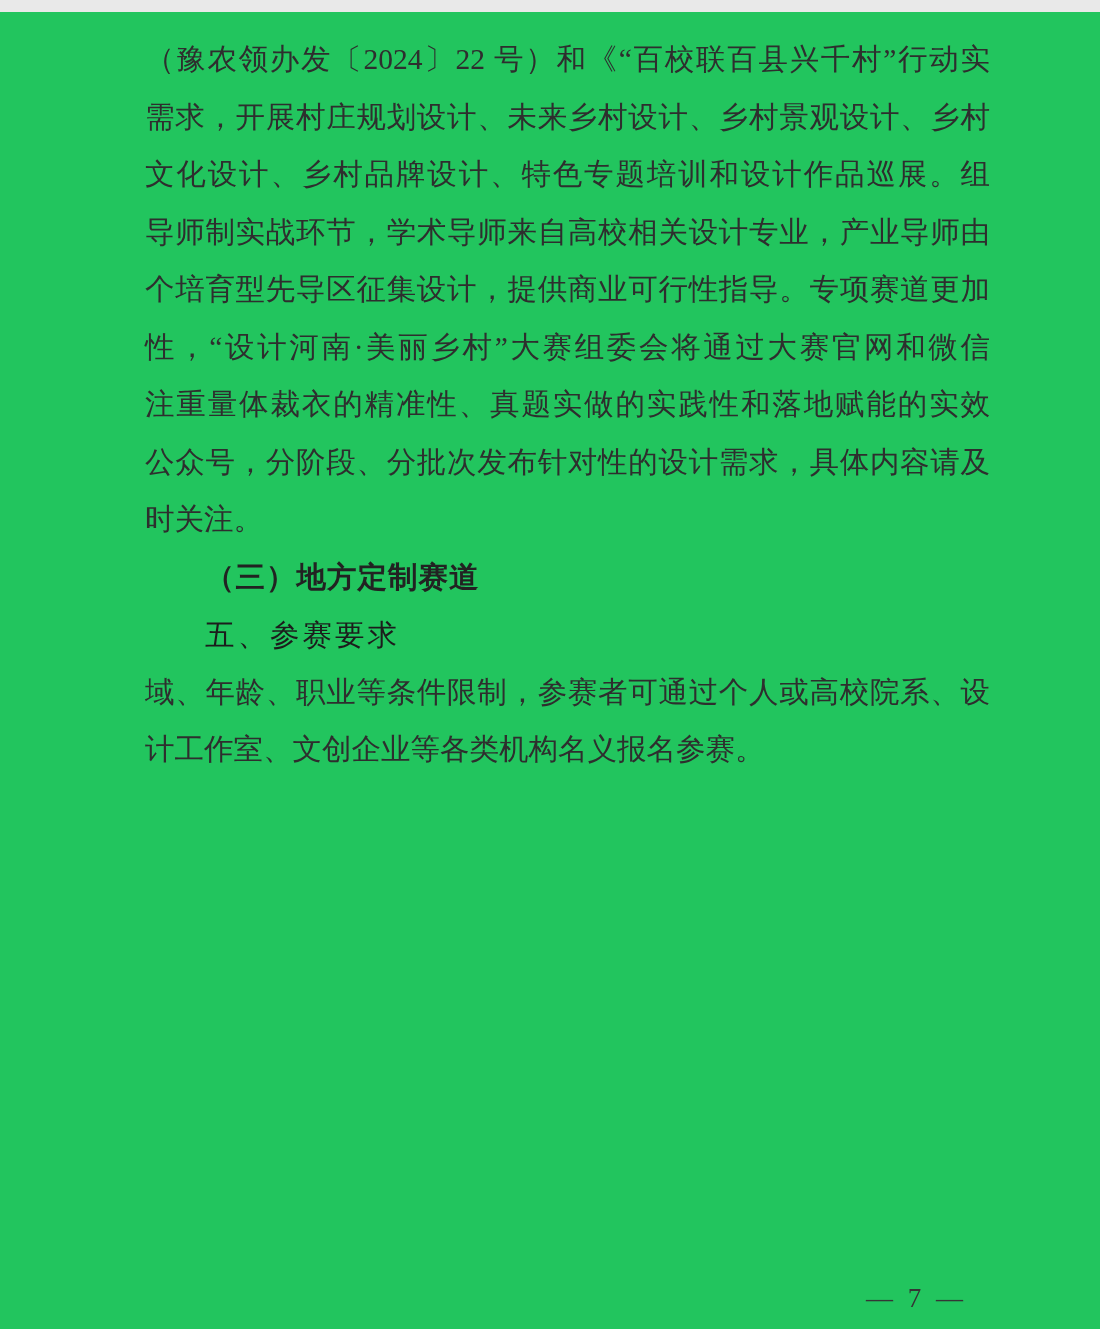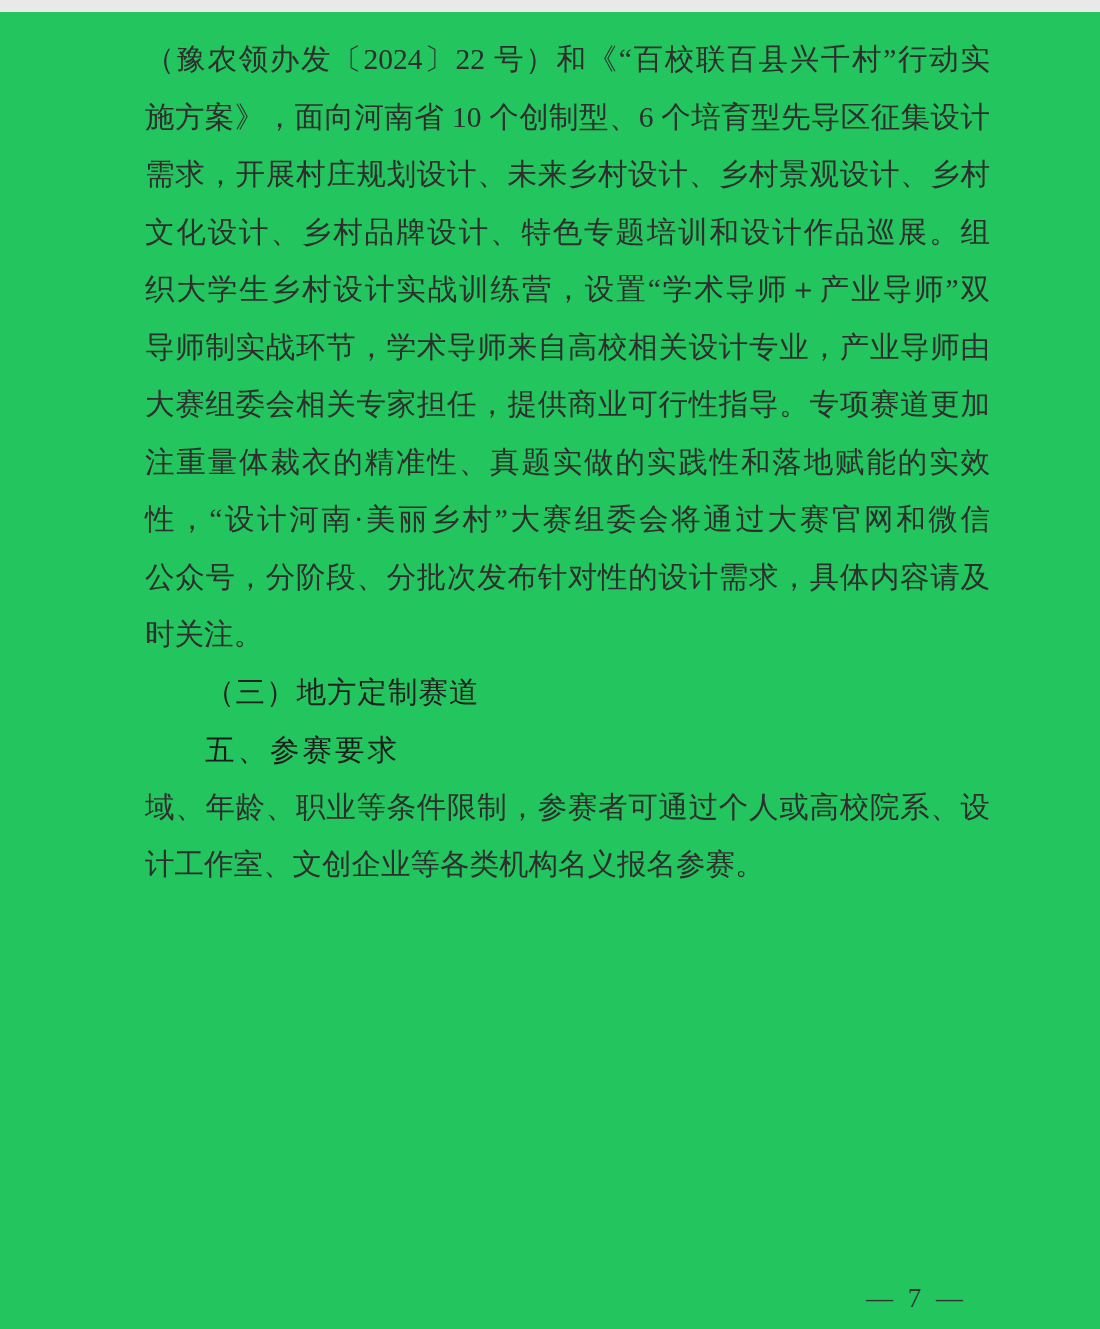--- a/index.html
+++ b/index.html
@@ -33,21 +33,21 @@
     color: #2e2e2e;
   }
   .line.last {
     text-align-last: left;
   }
   .line.indent {
     text-indent: 60px;
   }
   
   .heading-kai .line {
-    font-weight: 400;
+    font-weight: 700;
     letter-spacing: 1px;
     color: #222;
   }
   
   .heading-hei .line {
     font-family: "Liberation Sans", "DejaVu Sans", sans-serif;
     font-weight: 400;
     letter-spacing: 3px;
     color: #1c1c1c;
   }
@@ -66,28 +66,26 @@
     font-family: "Liberation Serif", "DejaVu Serif", serif;
   }
 </style>
 </head>
 <body>
 
 <div class="page">
   <div class="text-block" id="doc">
       <div class="paragraph body">
         <div class="line">（豫农领办发〔2024〕22 号）和《“百校联百县兴千村”行动实</div>
-        <div class="line">施方案》，面向河南省 10 个创制型、6 个培育型先导区征集设计</div>
         <div class="line">需求，开展村庄规划设计、未来乡村设计、乡村景观设计、乡村</div>
         <div class="line">文化设计、乡村品牌设计、特色专题培训和设计作品巡展。组</div>
-        <div class="line">织大学生乡村设计实战训练营，设置“学术导师＋产业导师”双</div>
         <div class="line">导师制实战环节，学术导师来自高校相关设计专业，产业导师由</div>
-        <div class="line">大赛组委会相关专家担任，提供商业可行性指导。专项赛道更加</div>
+        <div class="line">个培育型先导区征集设计，提供商业可行性指导。专项赛道更加</div>
+        <div class="line">性，“设计河南·美丽乡村”大赛组委会将通过大赛官网和微信</div>
         <div class="line">注重量体裁衣的精准性、真题实做的实践性和落地赋能的实效</div>
-        <div class="line">性，“设计河南·美丽乡村”大赛组委会将通过大赛官网和微信</div>
         <div class="line">公众号，分阶段、分批次发布针对性的设计需求，具体内容请及</div>
         <div class="line last">时关注。</div>
       </div>
       <div class="paragraph heading-kai">
         <div class="line last indent">（三）地方定制赛道</div>
       </div>
       <div class="paragraph heading-hei">
         <div class="line last indent">五、参赛要求</div>
       </div>
       <div class="paragraph body">

